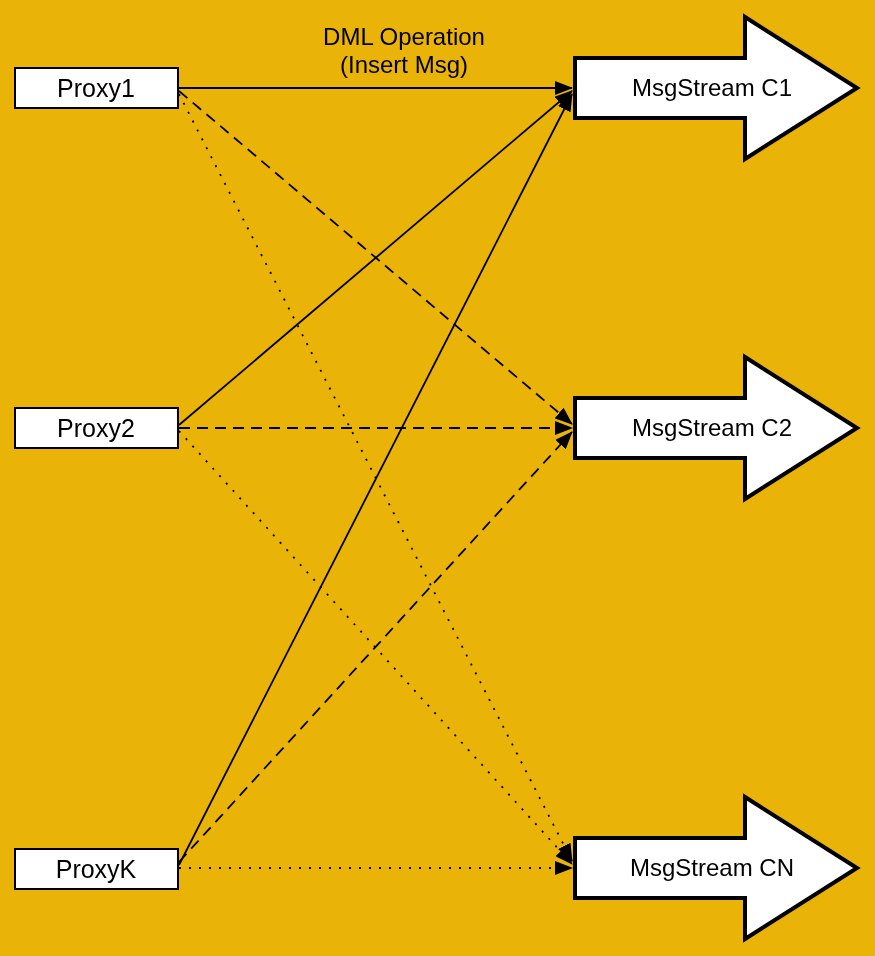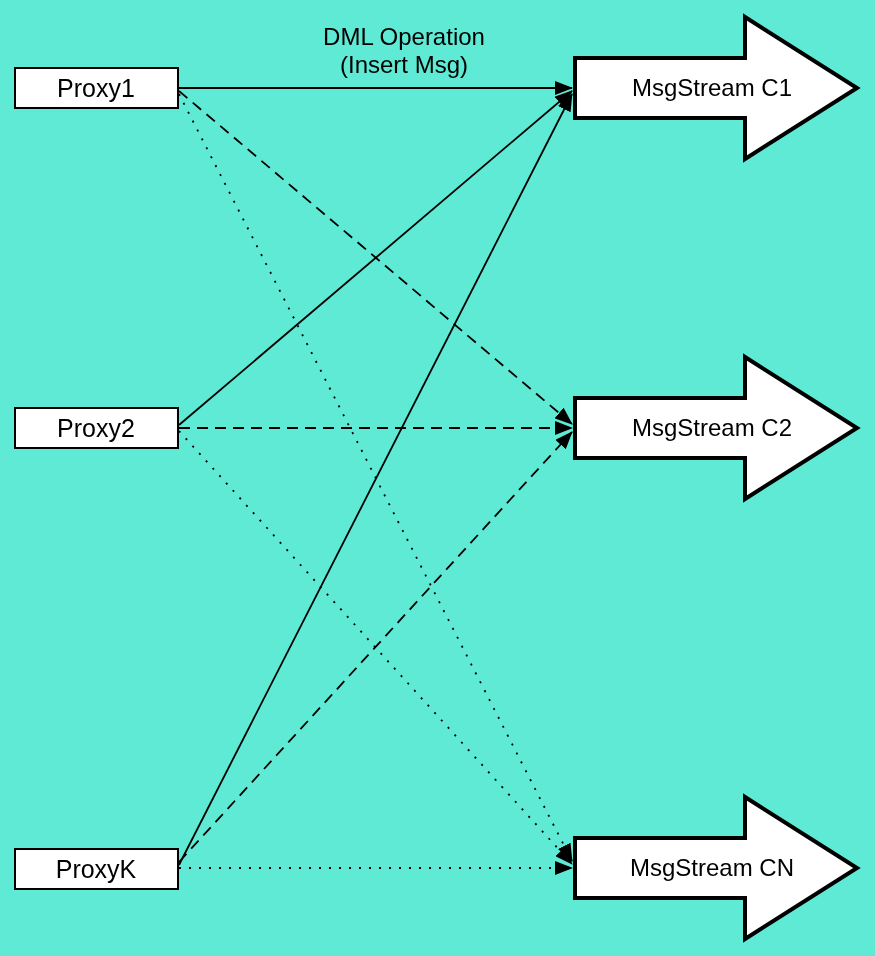--- a/index.html
+++ b/index.html
@@ -5,21 +5,21 @@
   html, body {
     margin: 0;
     padding: 0;
     background: #ffffff;
     font-family: "Liberation Sans", sans-serif;
   }
   .canvas-wrap {
     width: 875px;
     height: 956px;
     position: relative;
-    background: #5eead4;
+    background: #eab308;
     overflow: hidden;
   }
   svg { display: block; }
   text {
     font-family: "Liberation Sans", sans-serif;
     fill: #000000;
   }
   .node-label   { font-size: 25px; }
   .stream-label { font-size: 24px; }
   .caption-text { font-size: 24px; }

